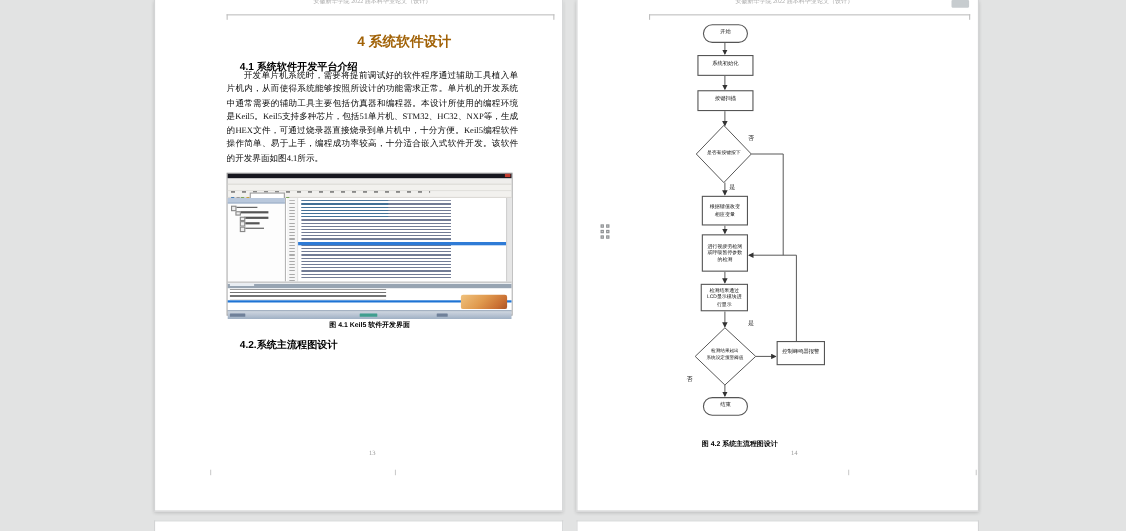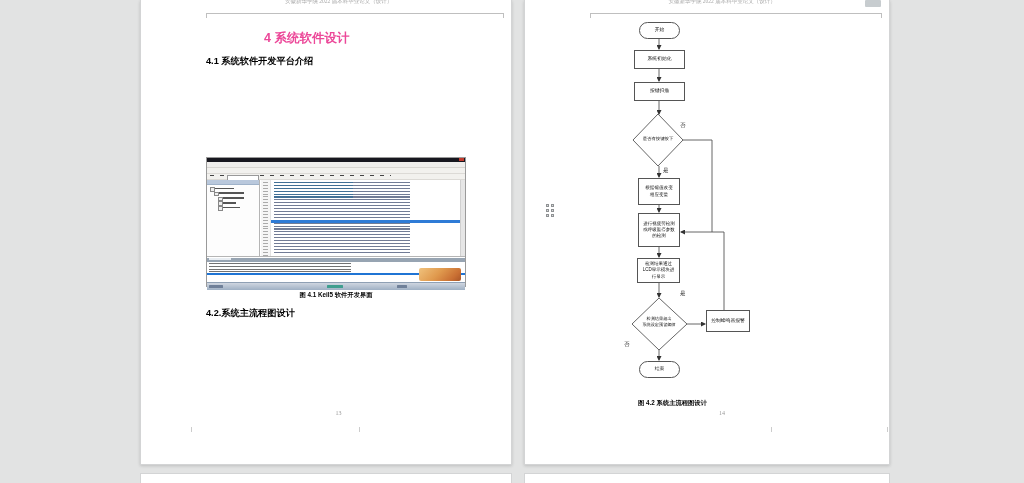--- a/index.html
+++ b/index.html
@@ -15,22 +15,22 @@
 
   .hdr-text{position:absolute;top:-2px;left:65px;width:265px;text-align:center;
     font-size:5.5px;color:#a9a9a9;white-space:nowrap;overflow:hidden;}
   .hdr-rule{position:absolute;top:13px;left:65px;right:7px;height:1px;background:#bfbfbf;}
   .hdr-rule:before,.hdr-rule:after{content:"";position:absolute;top:0;width:1px;height:5px;background:#bfbfbf;}
   .hdr-rule:before{left:0;} .hdr-rule:after{right:0;}
   .tickb{position:absolute;top:427px;width:1px;height:5px;background:#cccccc;}
 
   
   .doc-title{position:absolute;top:30px;left:65px;width:265px;box-sizing:border-box;padding-left:58px;
-    font-family:"Liberation Sans","DejaVu Sans",sans-serif;font-weight:bold;font-size:12.5px;color:#ec4899;}
-  .h2{position:absolute;left:65px;font-family:"Liberation Sans","DejaVu Sans",sans-serif;font-weight:bold;font-size:9.2px;color:#000;}
+    text-align:center;font-family:"Liberation Sans","DejaVu Sans",sans-serif;font-weight:bold;font-size:12.5px;color:#a16207;}
+  .h2{position:absolute;left:77px;font-family:"Liberation Sans","DejaVu Sans",sans-serif;font-weight:bold;font-size:9.2px;color:#000;}
   #h41{top:55px;} #h42{top:307px;}
   .para{position:absolute;left:65px;width:265px;font-size:7.8px;line-height:12.45px;color:#0a0a0a;
     text-align:justify;text-indent:2em;}
   #p41{top:63px;} #p42{top:326px;}
   .caption{position:absolute;text-align:center;font-family:"Liberation Sans","DejaVu Sans",sans-serif;
     font-weight:bold;font-size:6.3px;color:#000;}
   #cap41{top:291px;left:65px;width:260px;}
   #cap42{top:399px;left:0;width:295px;}
   .pagenum{position:absolute;top:410px;text-align:center;font-size:6px;color:#9a9a9a;}
   #pn13{left:65px;width:265px;} #pn14{left:65px;width:264px;}
@@ -97,20 +97,21 @@
 <body>
 
 <div id="viewport">
 
   <div class="page" id="page-left">
     <div class="hdr-text">安徽新华学院 2022 届本科毕业论文（设计）</div>
     <div class="hdr-rule"></div>
 
     <div class="doc-title">4 系统软件设计</div>
     <div class="h2" id="h41">4.1 系统软件开发平台介绍</div>
+    <div class="para" id="p41">开发单片机系统时，需要将提前调试好的软件程序通过辅助工具植入单片机内，从而使得系统能够按照所设计的功能需求正常。单片机的开发系统中通常需要的辅助工具主要包括仿真器和编程器。本设计所使用的编程环境是Keil5。Keil5支持多种芯片，包括51单片机、STM32、HC32、NXP等，生成的HEX文件，可通过烧录器直接烧录到单片机中，十分方便。Keil5编程软件操作简单、易于上手，编程成功率较高，十分适合嵌入式软件开发。该软件的开发界面如图4.1所示。</div>
 
     <div class="keil">
       <div class="k-title">
           <span class="k-close"></span>
         </div>
       <div class="k-menu"><i></i></div>
       <div class="k-tb">
         <s class="c1"></s><s class="c8"></s><s class="c2"></s><s class="c3"></s><s class="c1"></s><s class="c5"></s><s class="c8"></s><s class="c6"></s><s class="c1"></s><s class="c4"></s><s class="c7"></s><s class="c2"></s>
       </div>
       <div class="k-tb">

